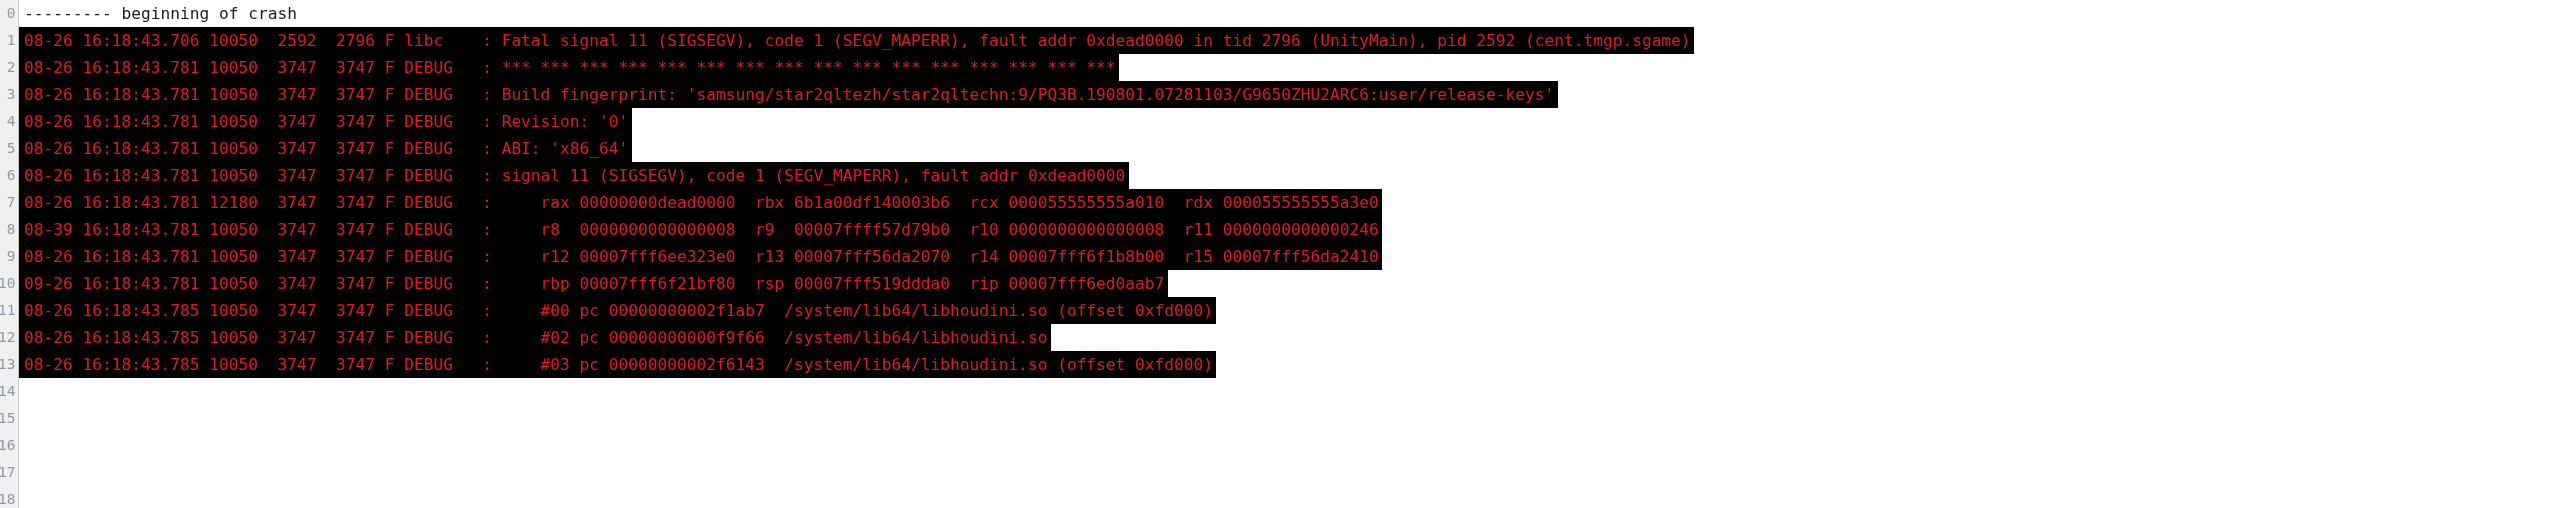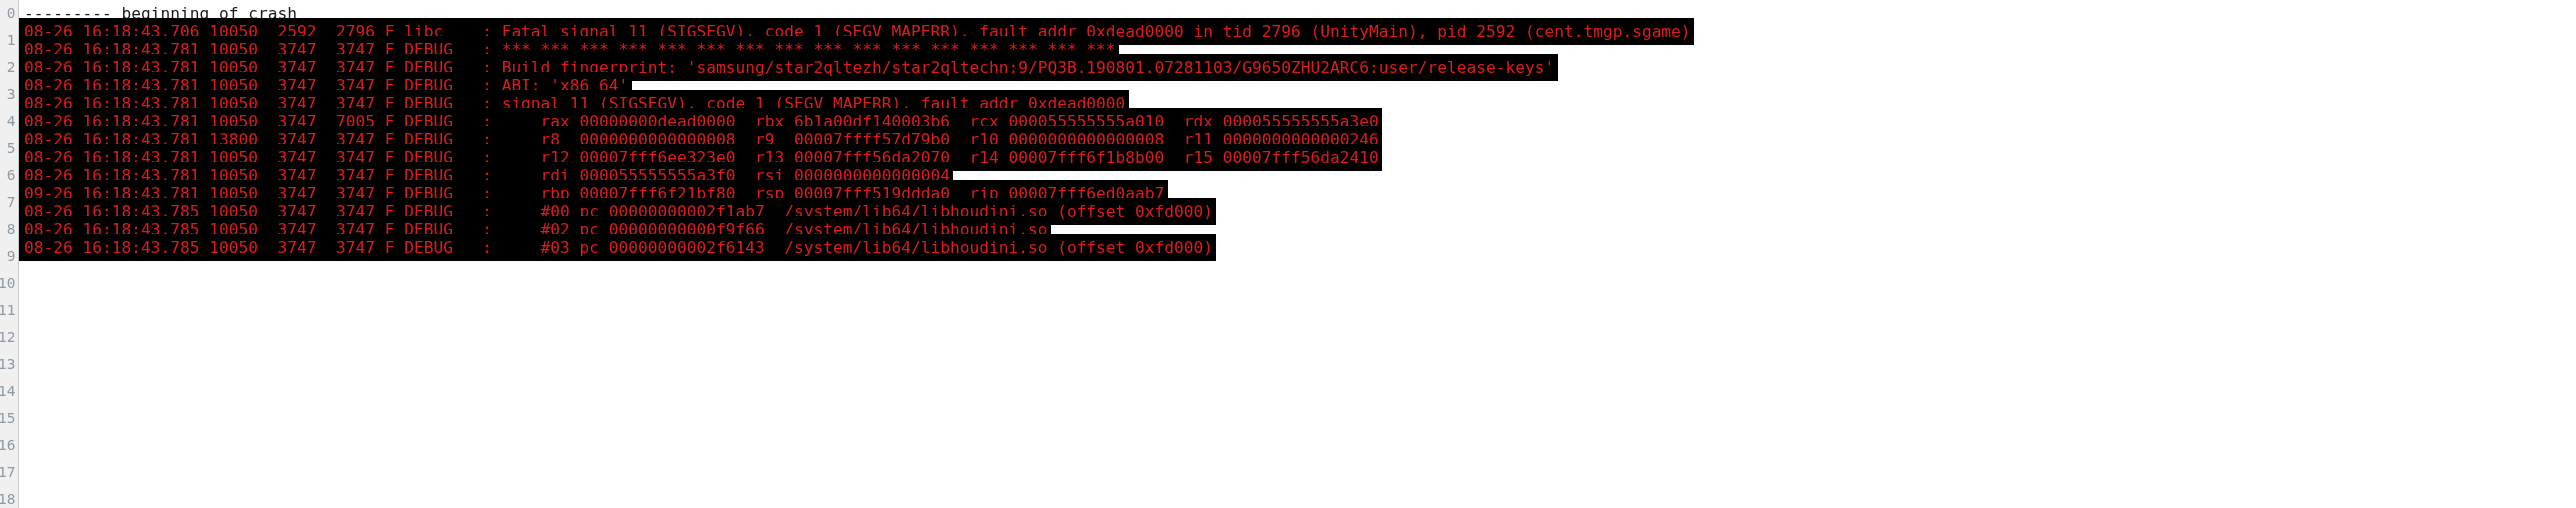--- a/index.html
+++ b/index.html
@@ -49,21 +49,21 @@
 
   
   #log-body {
     flex: 1 1 auto;
     position: relative;
     background: #ffffff;
     overflow: hidden;
   }
 
   .log-row {
-    height: 18px;
+    height: 27px;
     line-height: 27px;
     white-space: pre;
     font-family: "DejaVu Sans Mono", "Liberation Mono", monospace;
     font-size: 16.2px;
     letter-spacing: 0px;
     position: relative;
   }
 
   
   .log-row.header-row {
@@ -118,26 +118,26 @@
       <div class="gutter-num">16</div>
       <div class="gutter-num">17</div>
       <div class="gutter-num">18</div>
     </div>
 
   <div id="log-body">
     <div class="log-row header-row">--------- beginning of crash</div>
   <div class="log-row crash-row"><span class="row-fill">08-26 16:18:43.706 10050  2592  2796 F libc    : Fatal signal 11 (SIGSEGV), code 1 (SEGV_MAPERR), fault addr 0xdead0000 in tid 2796 (UnityMain), pid 2592 (cent.tmgp.sgame)</span></div>
       <div class="log-row crash-row"><span class="row-fill">08-26 16:18:43.781 10050  3747  3747 F DEBUG   : *** *** *** *** *** *** *** *** *** *** *** *** *** *** *** ***</span></div>
       <div class="log-row crash-row"><span class="row-fill">08-26 16:18:43.781 10050  3747  3747 F DEBUG   : Build fingerprint: 'samsung/star2qltezh/star2qltechn:9/PQ3B.190801.07281103/G9650ZHU2ARC6:user/release-keys'</span></div>
+      <div class="log-row crash-row"><span class="row-fill">08-26 16:18:43.781 10050  3747  3747 F DEBUG   : Revision: '0'</span></div>
       <div class="log-row crash-row"><span class="row-fill">08-26 16:18:43.781 10050  3747  3747 F DEBUG   : ABI: 'x86_64'</span></div>
       <div class="log-row crash-row"><span class="row-fill">08-26 16:18:43.781 10050  3747  3747 F DEBUG   : signal 11 (SIGSEGV), code 1 (SEGV_MAPERR), fault addr 0xdead0000</span></div>
-      <div class="log-row crash-row"><span class="row-fill">08-26 16:18:43.781 10050  3747  7005 F DEBUG   :     rax 00000000dead0000  rbx 6b1a00df140003b6  rcx 000055555555a010  rdx 000055555555a3e0</span></div>
-      <div class="log-row crash-row"><span class="row-fill">08-26 16:18:43.781 13800  3747  3747 F DEBUG   :     r8  0000000000000008  r9  00007ffff57d79b0  r10 0000000000000008  r11 0000000000000246</span></div>
+      <div class="log-row crash-row"><span class="row-fill">08-26 16:18:43.781 12180  3747  3747 F DEBUG   :     rax 00000000dead0000  rbx 6b1a00df140003b6  rcx 000055555555a010  rdx 000055555555a3e0</span></div>
+      <div class="log-row crash-row"><span class="row-fill">08-39 16:18:43.781 10050  3747  3747 F DEBUG   :     r8  0000000000000008  r9  00007ffff57d79b0  r10 0000000000000008  r11 0000000000000246</span></div>
       <div class="log-row crash-row"><span class="row-fill">08-26 16:18:43.781 10050  3747  3747 F DEBUG   :     r12 00007fff6ee323e0  r13 00007fff56da2070  r14 00007fff6f1b8b00  r15 00007fff56da2410</span></div>
-      <div class="log-row crash-row"><span class="row-fill">08-26 16:18:43.781 10050  3747  3747 F DEBUG   :     rdi 000055555555a3f0  rsi 0000000000000004</span></div>
       <div class="log-row crash-row"><span class="row-fill">09-26 16:18:43.781 10050  3747  3747 F DEBUG   :     rbp 00007fff6f21bf80  rsp 00007fff519ddda0  rip 00007fff6ed0aab7</span></div>
       <div class="log-row crash-row"><span class="row-fill">08-26 16:18:43.785 10050  3747  3747 F DEBUG   :     #00 pc 00000000002f1ab7  /system/lib64/libhoudini.so (offset 0xfd000)</span></div>
       <div class="log-row crash-row"><span class="row-fill">08-26 16:18:43.785 10050  3747  3747 F DEBUG   :     #02 pc 00000000000f9f66  /system/lib64/libhoudini.so</span></div>
       <div class="log-row crash-row"><span class="row-fill">08-26 16:18:43.785 10050  3747  3747 F DEBUG   :     #03 pc 00000000002f6143  /system/lib64/libhoudini.so (offset 0xfd000)</span></div>
     </div>
 
 </div>
 
 
 </body></html>

